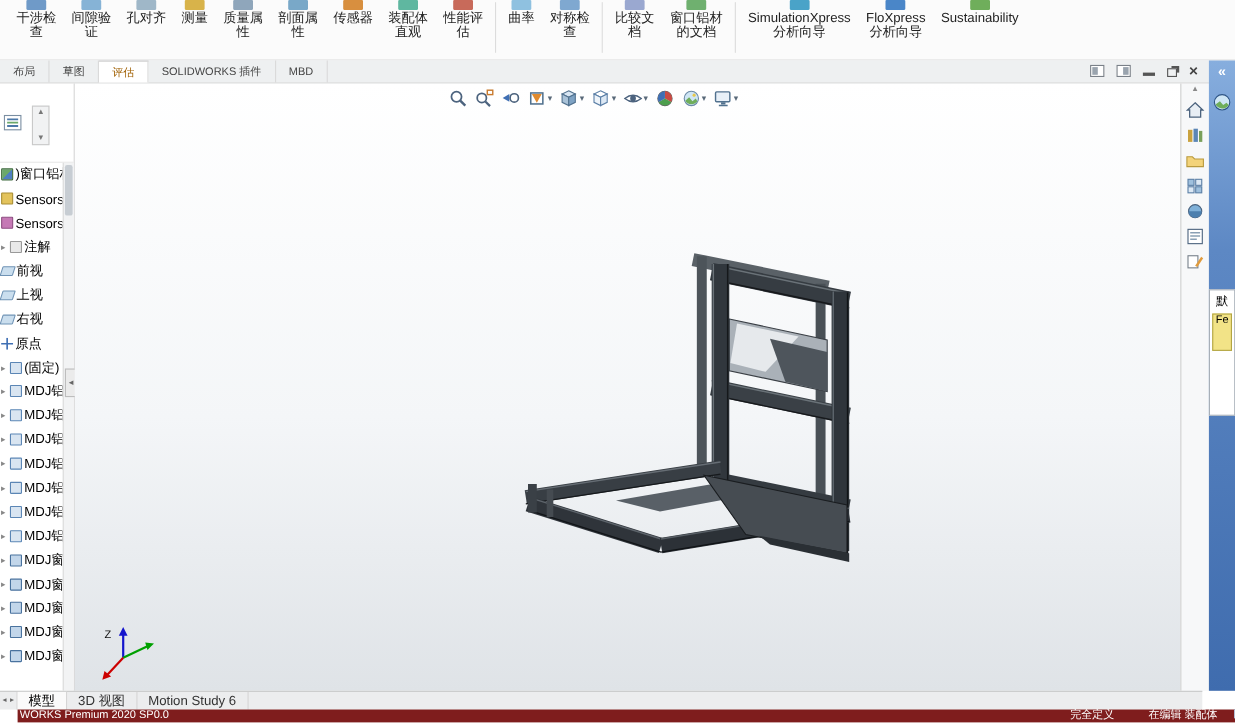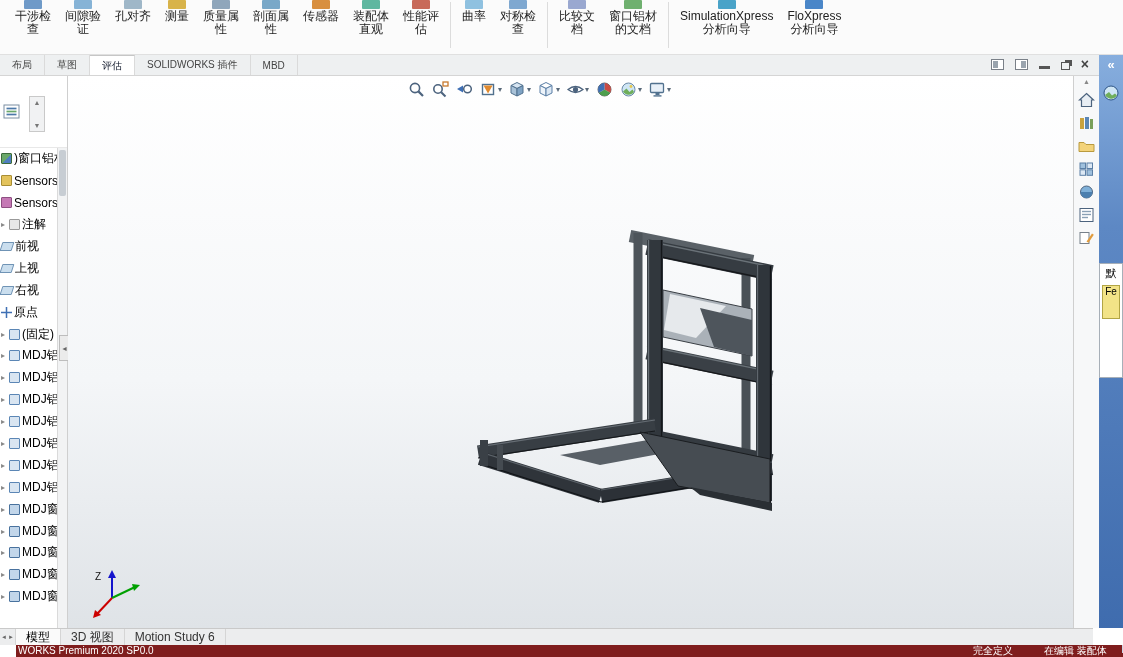--- a/index.html
+++ b/index.html
@@ -15,21 +15,21 @@
     height:55px; cursor:default; flex:none; }
   .ricon { width:18px; height:9px; border-radius:1px; margin:0 0 1px 0; }
   .rl { font-size:12px; line-height:13px; color:#222; text-align:center; white-space:nowrap; }
   .rsep { width:1px; height:46px; background:#dcdcdc; margin:2px 4px 0 4px; flex:none; }
 
   
   .cmdtabs { position:absolute; left:0; top:55px; width:1099px; height:21px;
     background:#eef0f1; border-bottom:1px solid #d5d5d5; display:flex; }
   .ctab { padding:0 12px; font-size:10px; color:#444; display:flex; align-items:center;
     border-right:1px solid #dadada; white-space:nowrap; }
-  .ctab.active { background:#fff; color:#0f172a; border-top:1px solid #c6c6c6; }
+  .ctab.active { background:#fff; color:#a16207; border-top:1px solid #c6c6c6; }
   .winctrl { position:absolute; right:10px; top:3px; display:flex; gap:11px; align-items:center; }
   .wc-doc { width:13px; height:11px; border:1px solid #7a8088; background:#fff; position:relative; }
   .wc-doc.l::after, .wc-doc.r::after { content:""; position:absolute; top:1px; bottom:1px; width:5px; background:#9aa4ae; }
   .wc-doc.l::after { left:1px; } .wc-doc.r::after { right:1px; }
   .wc-min { width:11px; height:10px; border-bottom:3px solid #555; }
   .wc-rest { width:9px; height:8px; border:1.5px solid #555; box-shadow:3px -3px 0 -1px #555; margin-top:3px; }
   .wc-close { font-size:14px; color:#444; line-height:12px; font-weight:bold; }
 
   
   .ftree { position:absolute; left:0; top:76px; width:68px; height:552px; background:#fff;
@@ -171,20 +171,25 @@
     <div class="ritem">
       <span class="ricon" style="background:#4aa3c8"></span>
       <span class="rl">SimulationXpress</span>
         <span class="rl">分析向导</span>
     </div>
     <div class="ritem">
       <span class="ricon" style="background:#4a86c8"></span>
       <span class="rl">FloXpress</span>
         <span class="rl">分析向导</span>
     </div>
+    <div class="ritem">
+      <span class="ricon" style="background:#6fae5b"></span>
+      <span class="rl">Sustainability</span>
+        <span class="rl"></span>
+    </div>
   </div>
 
   <div class="cmdtabs">
     <div class="ctab">布局</div>
     <div class="ctab">草图</div>
     <div class="ctab active">评估</div>
     <div class="ctab">SOLIDWORKS 插件</div>
     <div class="ctab">MBD</div>
     <div class="winctrl">
       <span class="wc-doc l"></span>

